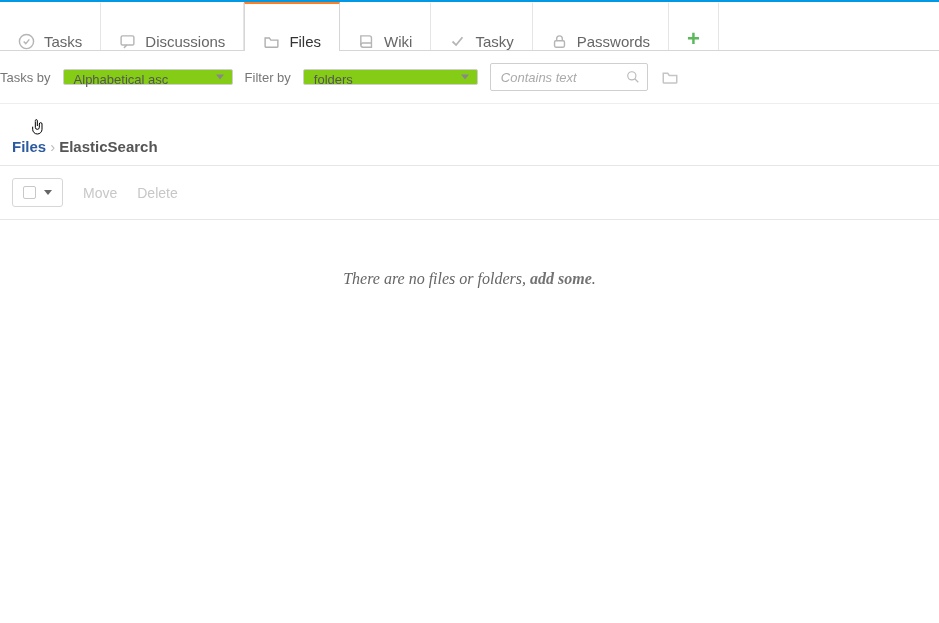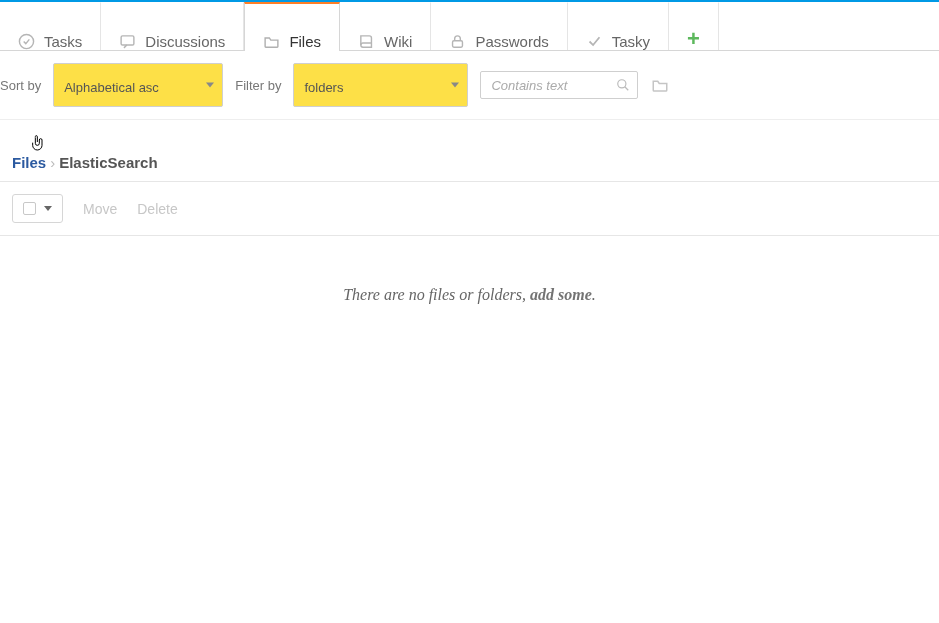--- a/index.html
+++ b/index.html
@@ -48,24 +48,24 @@
   .filterbar {
     display: flex;
     align-items: center;
     gap: 12px;
     padding: 12px 0 12px 0;
     border-bottom: 1px solid #eee;
   }
   .lbl { color: #777; font-size: 13px; }
   .select {
     position: relative;
-    height: 44px;
+    height: 16px;
     border: 1px solid #cfcfcf;
     border-radius: 2px;
-    background: #fde047;
+    background: #84cc16;
     display: flex;
     align-items: center;
     padding: 4px 24px 0 10px;
     color: #555;
     font-size: 13px;
     cursor: pointer;
   }
   .select .caret {
     position: absolute; right: 8px; top: 50%; transform: translateY(-50%);
     width: 0; height: 0; border-left: 4px solid transparent; border-right: 4px solid transparent; border-top: 5px solid #888;
@@ -195,42 +195,42 @@
     <span class="ticon">
       <svg width="17" height="17" viewBox="0 0 24 24" fill="none" stroke="currentColor" stroke-width="2">
           <path d="M4 4h12a3 3 0 0 1 3 3v13H7a3 3 0 0 1-3-3V4z"></path>
           <path d="M4 17a3 3 0 0 1 3-3h12"></path>
         </svg>
     </span>
     <span>Wiki</span>
   </div>
   <div class="tab">
     <span class="ticon">
+      <svg width="17" height="17" viewBox="0 0 24 24" fill="none" stroke="currentColor" stroke-width="2.5">
+          <path d="M5 12l5 5 9-11"></path>
+        </svg>
+    </span>
+    <span>Tasky</span>
+  </div>
+  <div class="tab">
+    <span class="ticon">
       <svg width="17" height="17" viewBox="0 0 24 24" fill="none" stroke="currentColor" stroke-width="2">
           <rect x="5" y="11" width="14" height="9" rx="2"></rect>
           <path d="M8 11V8a4 4 0 0 1 8 0v3"></path>
         </svg>
     </span>
     <span>Passwords</span>
   </div>
-  <div class="tab">
-    <span class="ticon">
-      <svg width="17" height="17" viewBox="0 0 24 24" fill="none" stroke="currentColor" stroke-width="2.5">
-          <path d="M5 12l5 5 9-11"></path>
-        </svg>
-    </span>
-    <span>Tasky</span>
-  </div>
   <div class="tab plus">
     <span class="plus-glyph">+</span>
   </div>
 </div>
 
 <div class="filterbar">
-  <span class="lbl">Sort by</span>
+  <span class="lbl">Tasks by</span>
   <div class="select" style="width:170px">
     <span>Alphabetical asc</span>
     <span class="caret"></span>
   </div>
   <span class="lbl">Filter by</span>
   <div class="select" style="width:175px">
     <span>folders</span>
     <span class="caret"></span>
   </div>
   <div class="searchbox">

